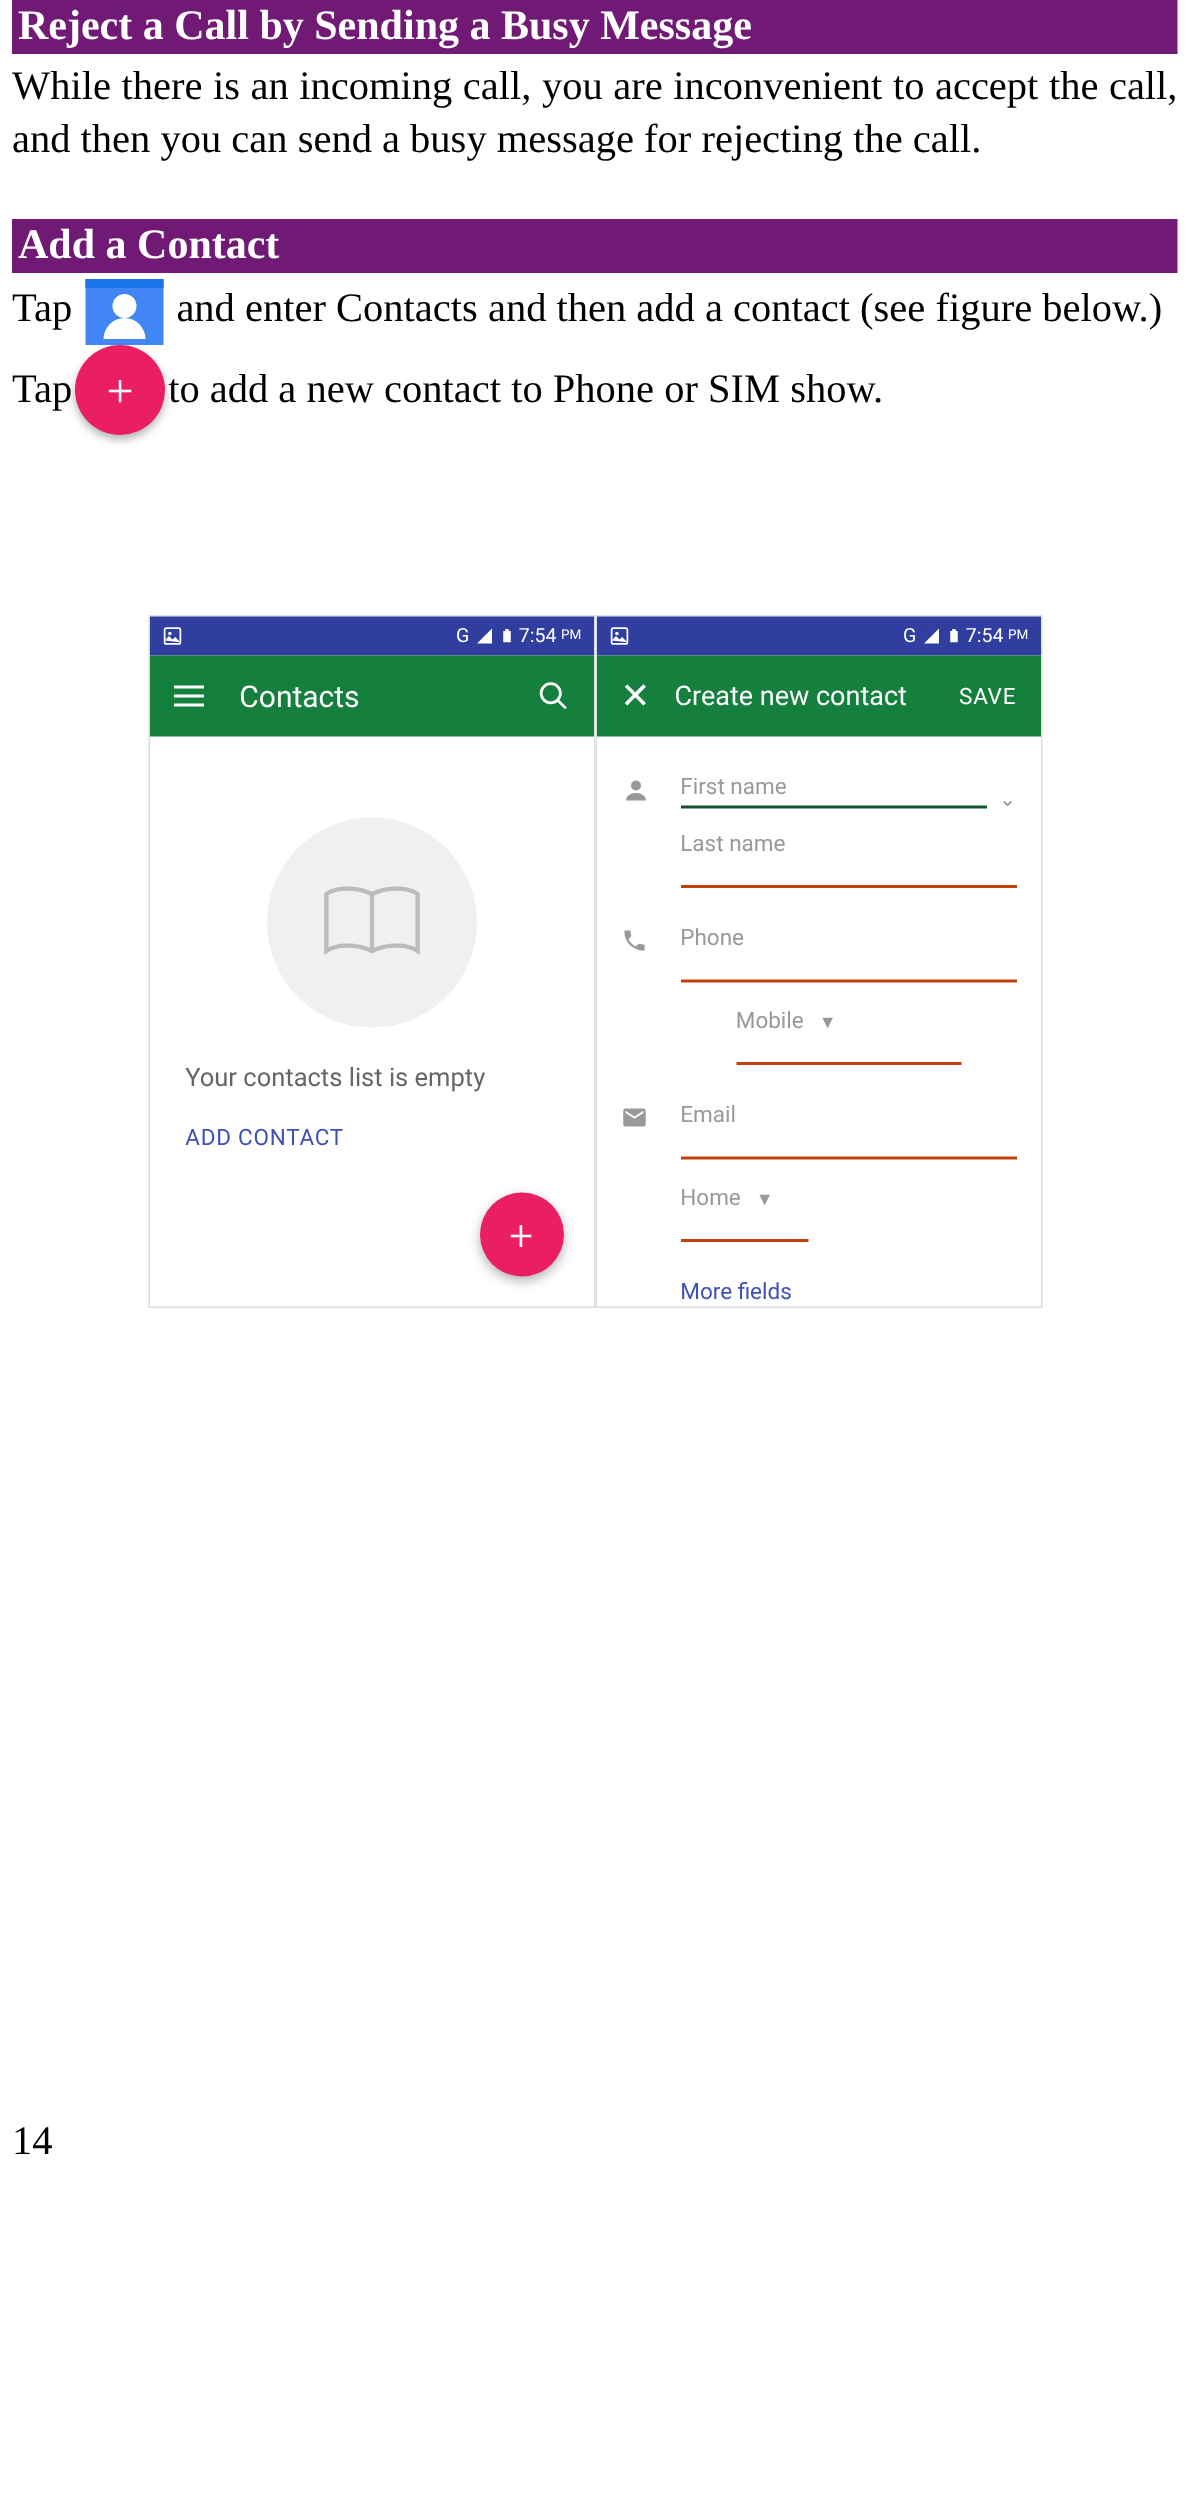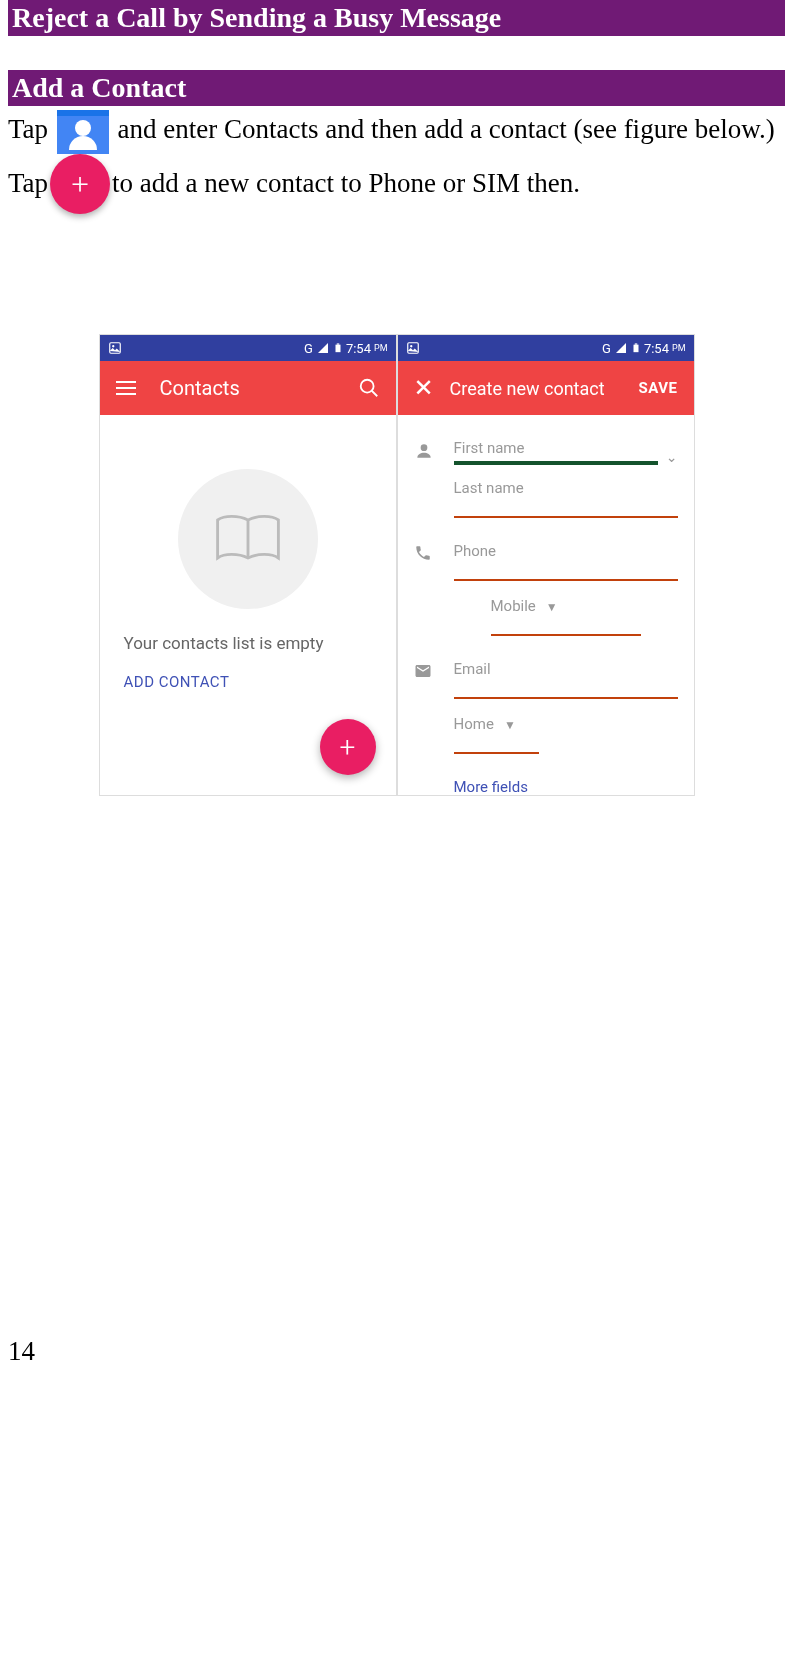--- a/index.html
+++ b/index.html
@@ -144,21 +144,21 @@
     .status-left {
       display: flex;
       gap: 2px;
     }
     .status-right {
       display: flex;
       align-items: center;
       gap: 3px;
     }
     .app-bar {
-      background: #ef4444;
+      background: #15803d;
       height: 54px;
       display: flex;
       align-items: center;
       padding: 0 16px;
       color: white;
     }
     .app-bar-title {
       font-size: 20px;
       margin-left: 24px;
       flex: 1;
@@ -176,21 +176,21 @@
     .search-icon-svg {
       width: 22px;
       height: 22px;
     }
     .close-x {
       font-size: 24px;
       font-weight: 300;
     }
     .save-btn {
       font-size: 15px;
-      font-weight: bold;
+      font-weight: normal;
       letter-spacing: 0.5px;
     }
     .empty-state {
       padding: 24px;
       text-align: left;
       position: relative;
       height: 380px;
     }
     .book-icon {
       width: 140px;
@@ -247,21 +247,21 @@
       color: #999;
       padding-top: 10px;
       font-size: 18px;
     }
     .form-fields {
       flex: 1;
       margin-left: 12px;
     }
     .form-input {
       border: none;
-      border-bottom: 4px solid #14532d;
+      border-bottom: 2px solid #14532d;
       padding: 8px 0 4px;
       font-size: 15px;
       color: #999;
       width: 100%;
       margin-bottom: 6px;
     }
     .form-input-gray {
       border: none;
       border-bottom: 2px solid #c2410c;
       padding: 8px 0 19px;
@@ -304,37 +304,38 @@
     .first-name-row {
       display: flex;
       align-items: center;
     }
   </style>
 </head>
 <body>
 
 <div class="content">
   <div class="section-header">Reject a Call by Sending a Busy Message</div>
+  <p class="body-text">While there is an incoming call, you are inconvenient to accept the call, and then you can send a busy message for rejecting the call.</p>
 
   <div class="spacer"></div>
 
   <div class="section-header">Add a Contact</div>
   <p class="body-text-line" style="text-align:justify; display:block;">
     <span>Tap</span>
     <span class="inline-icon">
         <span class="contacts-icon"></span>
       </span>
     <span>and enter Contacts and then add a contact (see figure below.)</span>
   </p>
   <p class="body-text-line">
     <span>Tap</span>
     <span class="inline-icon">
         <span class="fab-icon"></span>
       </span>
-    <span>to add a new contact to Phone or SIM then.</span>
+    <span>to add a new contact to Phone or SIM show.</span>
   </p>
 
   <div class="screenshots-container">
 
     <div class="screenshot">
       <div class="status-bar">
         <div class="status-left">
           <svg width="14" height="14" viewBox="0 0 24 24" fill="white">
               <rect x="3" y="3" width="18" height="18" rx="2" fill="none" stroke="white" stroke-width="2"></rect>
               <circle cx="9" cy="9" r="2"></circle>

